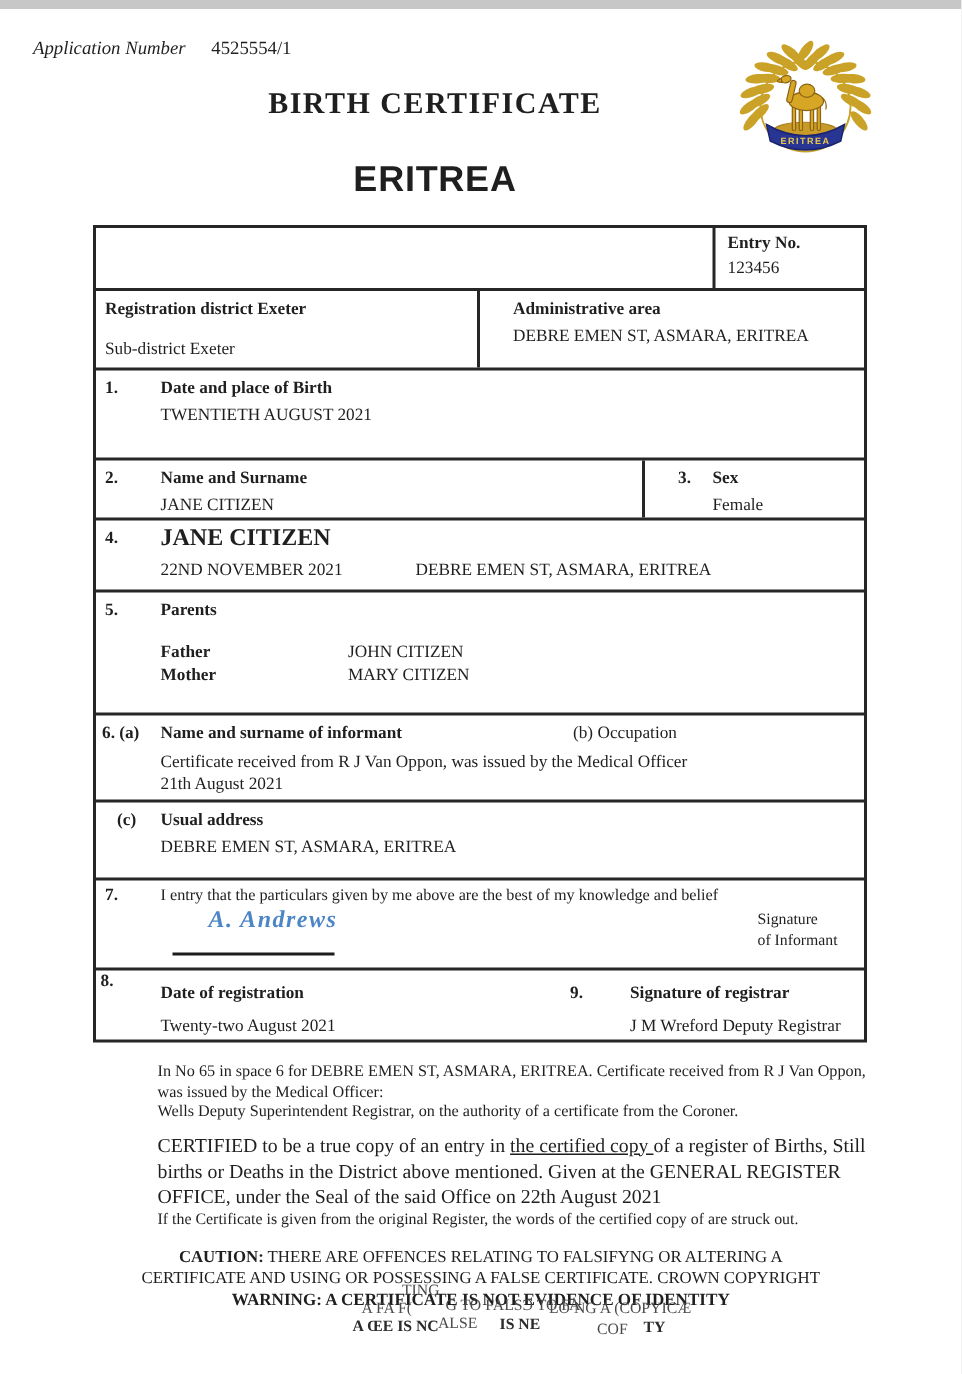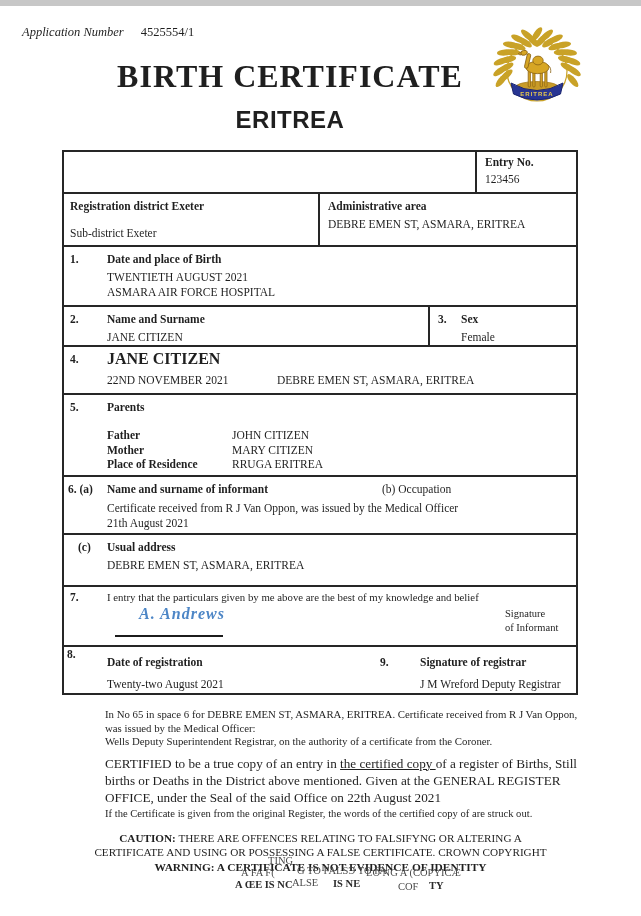--- a/index.html
+++ b/index.html
@@ -5,41 +5,41 @@
   html,body{margin:0;padding:0;background:#e8e8e8;}
   .page{position:relative;width:641px;height:916px;background:#ffffff;
         font-family:"Liberation Serif", serif;color:#1f1f1f;overflow:hidden;}
   .scan-edge{position:absolute;left:0;top:0;width:641px;height:6px;background:#c7c7c7;}
 
   
   .app-line{position:absolute;left:22px;top:25px;font-size:12.5px;}
   .app-label{font-style:italic;}
   .app-value{margin-left:14px;font-style:normal;}
   .title{position:absolute;left:0;top:58px;width:580px;text-align:center;
-         font-size:32px;font-weight:700;letter-spacing:1px;}
+         font-size:20px;font-weight:700;letter-spacing:1px;}
   .subtitle{position:absolute;left:0;top:106px;width:580px;text-align:center;
          font-family:"Liberation Sans",sans-serif;font-size:24px;font-weight:700;letter-spacing:.5px;}
   .emblem{position:absolute;left:486px;top:26px;width:102px;height:100px;}
 
   
   .cert-table{position:absolute;left:62px;top:150px;width:516px;height:545px;
               border:2px solid #262626;box-sizing:border-box;font-size:11.5px;}
   .row{position:absolute;left:0;right:0;border-top:2px solid #262626;box-sizing:border-box;}
   .row.first{border-top:none;}
   .b{font-weight:700;}
   .num{position:absolute;left:6px;top:6px;font-weight:700;}
   .cellpad{position:absolute;left:43px;top:6px;}
 
   .entry-box{position:absolute;right:0;top:0;width:101px;height:40px;
              border-left:2px solid #262626;box-sizing:border-box;padding:4px 0 0 8px;}
   .entry-box .val{margin-top:5px;font-weight:400;font-family:Liberation Serif, serif;}
 
   .split{display:flex;height:100%;}
   .cell-l{box-sizing:border-box;border-right:2px solid #262626;position:relative;}
-  .cell-r{flex:1;position:relative;}
+  .cell-r{flex:1;position:relative;margin-left:14px;}
 
   .line{line-height:15px;}
   .sig-script{position:absolute;left:75px;top:18px;font-size:16px;font-style:italic;
               color:#4d86c6;letter-spacing:1px;font-weight:700;}
   .sig-underline{position:absolute;left:51px;top:48px;width:108px;border-bottom:2px solid #1c1c1c;}
   .sig-caption{position:absolute;left:441px;top:20px;font-size:10.5px;line-height:14px;}
   .parent-row{display:flex;line-height:14.5px;}
   .parent-label{width:125px;font-weight:700;}
 
   
@@ -142,21 +142,20 @@
           <div style="position:absolute;left:8px;top:24px;">DEBRE EMEN ST, ASMARA, ERITREA</div>
         </div>
       </div>
     </div>
 
     <div class="row" style="top:93px;height:60px;">
       <div class="num">1.</div>
       <div class="cellpad">
         <div class="b">Date and place of Birth</div>
         <div class="line" style="margin-top:5px;">TWENTIETH AUGUST 2021</div>
-        <div class="line">ASMARA AIR FORCE HOSPITAL</div>
       </div>
     </div>
 
     <div class="row" style="top:153px;height:40px;">
       <div class="split">
         <div class="cell-l" style="width:366px;">
           <div class="num">2.</div>
           <div class="b" style="position:absolute;left:43px;top:6px;">Name and Surname</div>
           <div style="position:absolute;left:43px;top:24px;">JANE CITIZEN</div>
         </div>
@@ -179,24 +178,20 @@
       <div class="num">5.</div>
       <div class="b" style="position:absolute;left:43px;top:6px;">Parents</div>
       <div style="position:absolute;left:43px;top:33px;right:8px;">
         <div class="parent-row">
           <span class="parent-label">Father</span>
           <span>JOHN CITIZEN</span>
         </div>
         <div class="parent-row">
           <span class="parent-label">Mother</span>
           <span>MARY CITIZEN</span>
-        </div>
-        <div class="parent-row">
-          <span class="parent-label">Place of Residence</span>
-          <span>RRUGA ERITREA</span>
         </div>
       </div>
     </div>
 
     <div class="row" style="top:323px;height:58px;">
       <div class="b" style="position:absolute;left:4px;top:6px;">6. (a)</div>
       <div class="b" style="position:absolute;left:43px;top:6px;">Name and surname of informant</div>
       <div style="position:absolute;left:318px;top:6px;">(b) Occupation</div>
       <div class="line" style="position:absolute;left:43px;top:24px;">Certificate received from R J Van Oppon, was issued by the Medical Officer</div>
       <div class="line" style="position:absolute;left:43px;top:39px;">21th August 2021</div>

